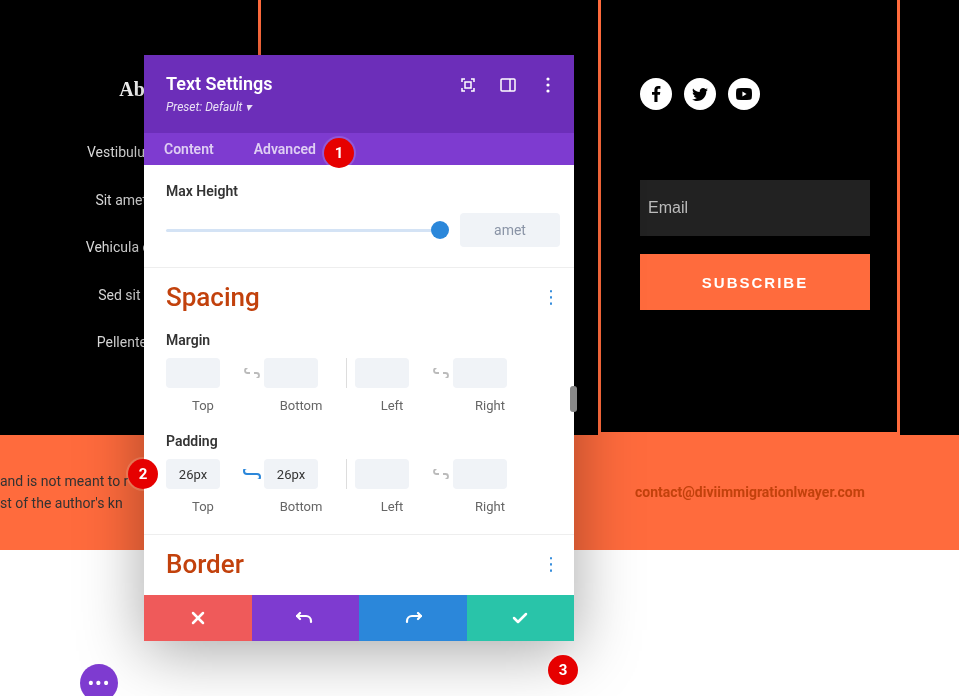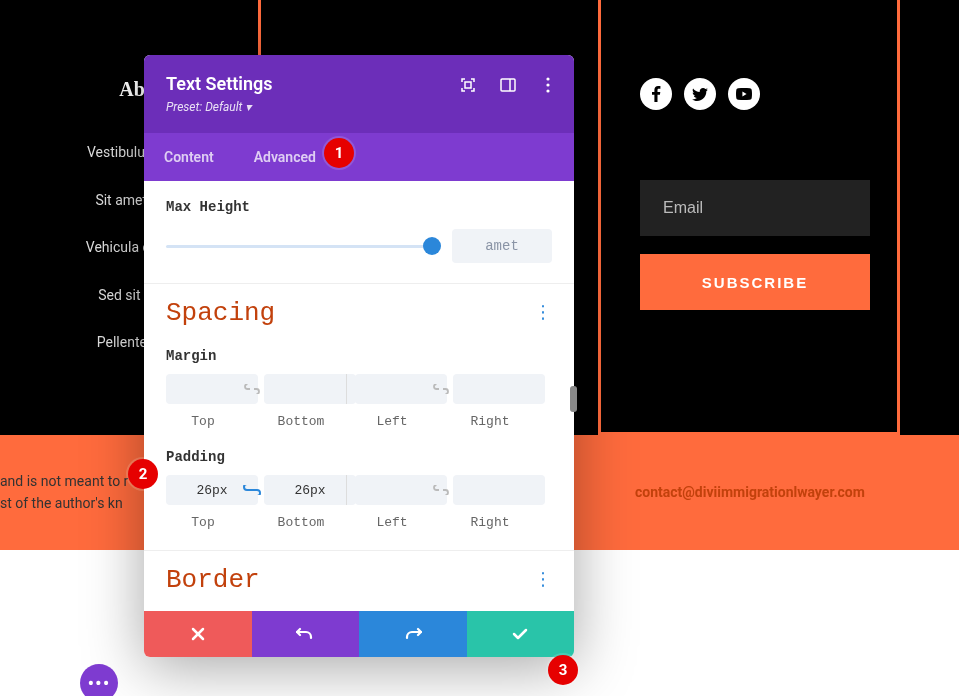--- a/index.html
+++ b/index.html
@@ -100,21 +100,21 @@
     align-items: center;
     justify-content: center;
     font-size: 16px;
     font-weight: bold;
   }
   .email-input {
     width: 230px;
     height: 56px;
     background: #222;
     border: none;
-    padding: 0 23px;
+    padding: 0 8px;
     color: #ccc;
     font-size: 16px;
     margin-bottom: 18px;
   }
   .email-input::placeholder { color: #bbb; }
   .subscribe-btn {
     width: 230px;
     height: 56px;
     background: #ff6b3d;
     border: none;
@@ -144,21 +144,21 @@
   }
 
   
   .panel {
     position: absolute;
     top: 55px;
     left: 144px;
     width: 430px;
     background: #fff;
     box-shadow: 0 10px 60px rgba(0,0,0,.35);
-    border-radius: 6px;
+    border-radius: 0;
     overflow: hidden;
   }
   .panel-header {
     background: #6c2eb9;
     color: #fff;
     padding: 18px 22px 0 22px;
     height: 78px;
     position: relative;
   }
   .panel-title {
@@ -189,28 +189,27 @@
   }
   .tabs {
     background: #7e3bd0;
     display: flex;
     color: #fff;
     font-size: 14px;
     font-weight: 600;
     position: relative;
   }
   .tab {
-    padding: 16px 20px;
+    padding: 8px 20px;
     cursor: pointer;
   }
   .tab.inactive { opacity: .75; }
 
   .panel-body {
-    padding: 18px 22px 10px 22px;
-    font-family: Liberation Mono, monospace;
+    padding: 18px 14px 10px 22px;
   }
   .field-label {
     font-size: 14px;
     color: #333;
     font-weight: 600;
     margin-bottom: 14px;
   }
   .slider-row {
     display: flex;
     align-items: center;
@@ -276,21 +275,21 @@
     display: flex;
     align-items: flex-start;
     gap: 0;
     margin-bottom: 20px;
   }
   .spacing-col {
     width: 74px;
     text-align: center;
   }
   .spacing-input {
-    width: 92px;
+    width: 54px;
     height: 30px;
     background: #f0f3f7;
     border-radius: 4px;
     font-size: 13px;
     display: flex;
     align-items: center;
     justify-content: center;
     color: #333;
   }
   .spacing-caption {

